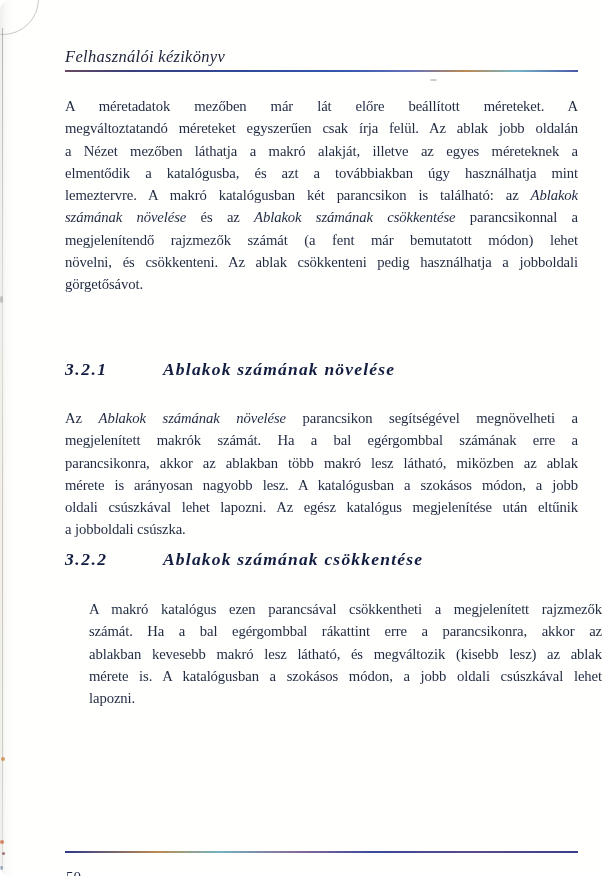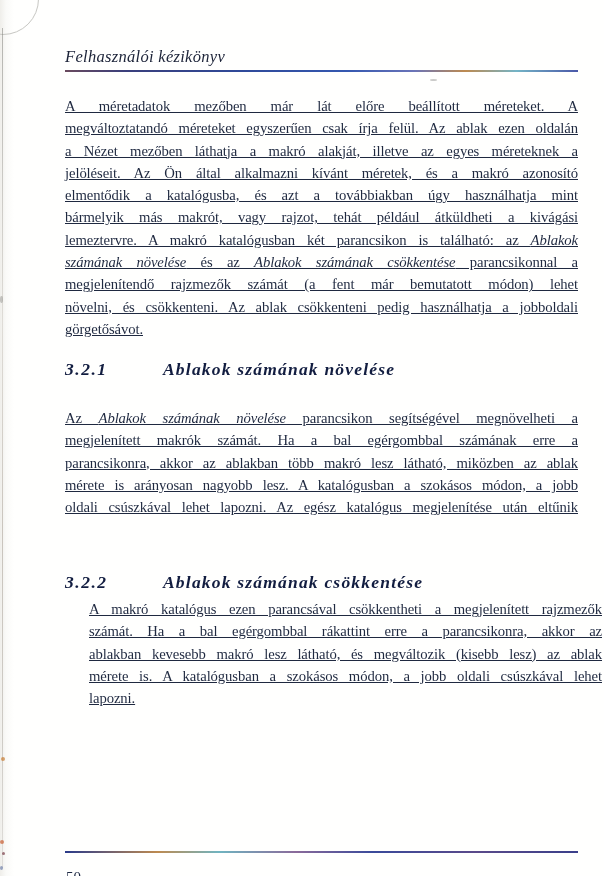--- a/index.html
+++ b/index.html
@@ -4,20 +4,21 @@
 <style>
   html, body { margin: 0; padding: 0; background: #ffffff; }
   .page {
     position: relative;
     width: 604px;
     height: 876px;
     overflow: hidden;
     background: linear-gradient(90deg, #efeeea 0px, #fafaf8 6px, #fffffe 14px, #fffffe 100%);
     font-family: "Liberation Serif", "DejaVu Serif", serif;
     color: #1f2940;
+    border-radius: 10px;
   }
 
   
   .corner-arc {
     position: absolute; left: -33px; top: -37px; width: 70px; height: 70px;
     border: 1px solid #c7c7c3; border-radius: 50%;
   }
   .edge-line {
     position: absolute; left: 2px; top: 28px; width: 1px; height: 840px;
     background: linear-gradient(180deg,
@@ -45,33 +46,33 @@
       #6a74b8 68%, #bd8a50 78%, #74b4c6 88%, #4a58a8 100%);
   }
 
   
   .para { position: absolute; left: 65px; width: 513px; }
   .para-intro { top: 95px; }
   .para-s1 { top: 407px; }
   .para-s2 { top: 598px; margin-left: 24px; }
   .line {
     line-height: 22.3px; font-size: 14.7px; letter-spacing: -0.1px;
-    text-align: justify; text-align-last: left; color: #1f2940; text-decoration: underline;
+    text-align: justify; text-align-last: left; color: #1f2940;
   }
   .line.j { text-align-last: justify; }
   .it { font-style: italic; }
 
   
   .sec {
     position: absolute; left: 65px; margin: 0;
     font-size: 17.5px; font-weight: bold; font-style: italic;
     color: #121d40; white-space: nowrap;
   }
   .sec-1 { top: 359px; }
-  .sec-2 { top: 549px; margin-top: 23px; }
+  .sec-2 { top: 549px; }
   .sec .num { display: inline-block; width: 98px; letter-spacing: 1.5px; }
   .sec .ttl { letter-spacing: 1.2px; }
 
   
   .page-number {
     position: absolute; left: 66px; top: 869px;
     font-size: 15px; color: #1d2844;
   }
   .footer-rule {
     position: absolute; left: 65px; top: 851px; width: 513px; height: 2px;
@@ -92,41 +93,40 @@
   <div class="speck sp3"></div>
   <div class="speck sp4"></div>
   <div class="speck sp5"></div>
   <div class="speck sp6"></div>
 
   <div class="running-title">Felhasználói kézikönyv</div>
   <div class="header-rule"></div>
 
   <div class="para para-intro">
       <div class="line j"><span>A méretadatok mezőben már lát előre beállított méreteket. A</span></div>
-      <div class="line j"><span>megváltoztatandó méreteket egyszerűen csak írja felül. Az ablak ezen oldalán</span></div>
+      <div class="line j"><span>megváltoztatandó méreteket egyszerűen csak írja felül. Az ablak jobb oldalán</span></div>
       <div class="line j"><span>a Nézet mezőben láthatja a makró alakját, illetve az egyes méreteknek a</span></div>
-      <div class="line j"><span>jelöléseit. Az Ön által alkalmazni kívánt méretek, és a makró azonosító</span></div>
       <div class="line j"><span>elmentődik a katalógusba, és azt a továbbiakban úgy használhatja mint</span></div>
-      <div class="line j"><span>bármelyik más makrót, vagy rajzot, tehát például átküldheti a kivágási</span></div>
       <div class="line j"><span>lemeztervre. A makró katalógusban két parancsikon is található: az </span><span class="it">Ablakok</span></div>
       <div class="line j"><span class="it">számának növelése</span><span> és az </span><span class="it">Ablakok számának csökkentése</span><span> parancsikonnal a</span></div>
       <div class="line j"><span>megjelenítendő rajzmezők számát (a fent már bemutatott módon) lehet</span></div>
       <div class="line j"><span>növelni, és csökkenteni. Az ablak csökkenteni pedig használhatja a jobboldali</span></div>
       <div class="line"><span>görgetősávot.</span></div>
     </div>
 
   <h2 class="sec sec-1">
     <span class="num">3.2.1</span><span class="ttl">Ablakok számának növelése</span>
   </h2>
   <div class="para para-s1">
       <div class="line j"><span>Az </span><span class="it">Ablakok számának növelése</span><span> parancsikon segítségével megnövelheti a</span></div>
       <div class="line j"><span>megjelenített makrók számát. Ha a bal egérgombbal számának erre a</span></div>
       <div class="line j"><span>parancsikonra, akkor az ablakban több makró lesz látható, miközben az ablak</span></div>
       <div class="line j"><span>mérete is arányosan nagyobb lesz. A katalógusban a szokásos módon, a jobb</span></div>
       <div class="line j"><span>oldali csúszkával lehet lapozni. Az egész katalógus megjelenítése után eltűnik</span></div>
+      <div class="line"><span>a jobboldali csúszka.</span></div>
     </div>
 
   <h2 class="sec sec-2">
     <span class="num">3.2.2</span><span class="ttl">Ablakok számának csökkentése</span>
   </h2>
   <div class="para para-s2">
       <div class="line j"><span>A makró katalógus ezen parancsával csökkentheti a megjelenített rajzmezők</span></div>
       <div class="line j"><span>számát. Ha a bal egérgombbal rákattint erre a parancsikonra, akkor az</span></div>
       <div class="line j"><span>ablakban kevesebb makró lesz látható, és megváltozik (kisebb lesz) az ablak</span></div>
       <div class="line j"><span>mérete is. A katalógusban a szokásos módon, a jobb oldali csúszkával lehet</span></div>

